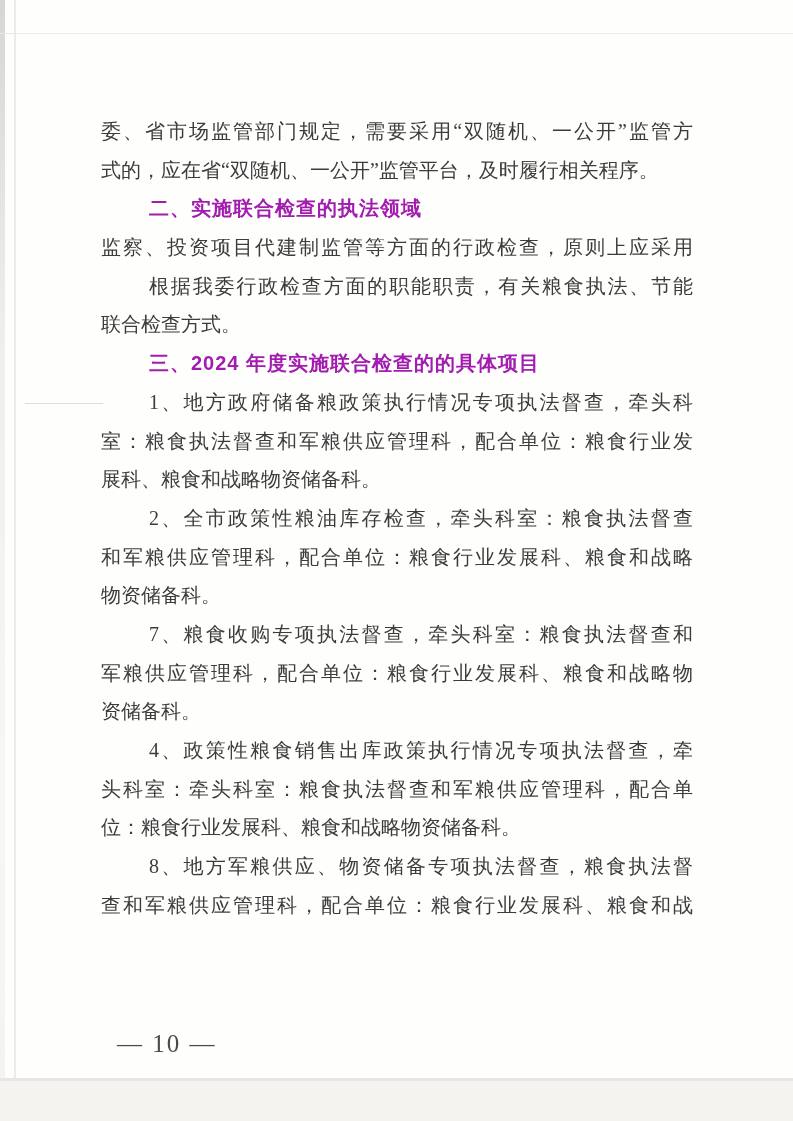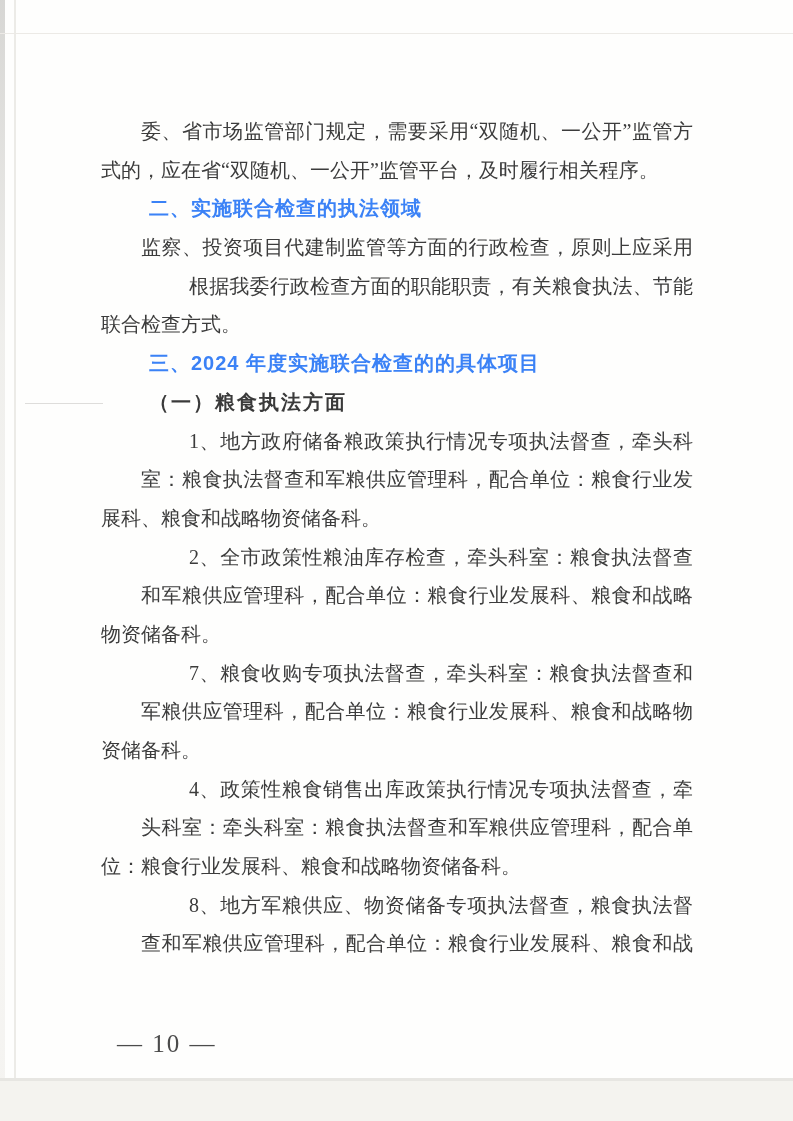--- a/index.html
+++ b/index.html
@@ -43,26 +43,25 @@
     height:38.7px;line-height:38.7px;
     font-size:20px;
     white-space:nowrap;
     overflow:visible;
   }
   .tline.body{font-family:"Liberation Serif","DejaVu Serif",serif;}
   .tline.fill{
     text-align:justify;
     text-align-last:justify;
     white-space:normal;
-    margin-left:40px;
   }
   .tline.ind{text-indent:2.4em;}
   .tline.heading{
     font-family:"Liberation Sans","DejaVu Sans",sans-serif;
-    font-weight:bold;color:#3b82f6;letter-spacing:1px;
+    font-weight:bold;color:#a21caf;letter-spacing:1px;
   }
   .tline.subheading{
     font-weight:bold;color:#3a3a3a;letter-spacing:2px;
   }
   
   .page-number{
     position:absolute;left:117px;top:1030px;
     font-size:25px;line-height:28px;color:#4b4b4b;
     letter-spacing:2px;
     font-family:"Liberation Serif","DejaVu Serif",serif;
@@ -79,21 +78,20 @@
 <div class="art-bottomarea"></div>
 
 <div class="text-block">
     <div class="tline body fill">委、省市场监管部门规定，需要采用“双随机、一公开”监管方</div>
     <div class="tline body">式的，应在省“双随机、一公开”监管平台，及时履行相关程序。</div>
     <div class="tline heading ind">二、实施联合检查的执法领域</div>
     <div class="tline body fill">监察、投资项目代建制监管等方面的行政检查，原则上应采用</div>
     <div class="tline body ind fill">根据我委行政检查方面的职能职责，有关粮食执法、节能</div>
     <div class="tline body">联合检查方式。</div>
     <div class="tline heading ind">三、2024 年度实施联合检查的的具体项目</div>
-    <div class="tline subheading ind">（一）粮食执法方面</div>
     <div class="tline body ind fill">1、地方政府储备粮政策执行情况专项执法督查，牵头科</div>
     <div class="tline body fill">室：粮食执法督查和军粮供应管理科，配合单位：粮食行业发</div>
     <div class="tline body">展科、粮食和战略物资储备科。</div>
     <div class="tline body ind fill">2、全市政策性粮油库存检查，牵头科室：粮食执法督查</div>
     <div class="tline body fill">和军粮供应管理科，配合单位：粮食行业发展科、粮食和战略</div>
     <div class="tline body">物资储备科。</div>
     <div class="tline body ind fill">7、粮食收购专项执法督查，牵头科室：粮食执法督查和</div>
     <div class="tline body fill">军粮供应管理科，配合单位：粮食行业发展科、粮食和战略物</div>
     <div class="tline body">资储备科。</div>
     <div class="tline body ind fill">4、政策性粮食销售出库政策执行情况专项执法督查，牵</div>

